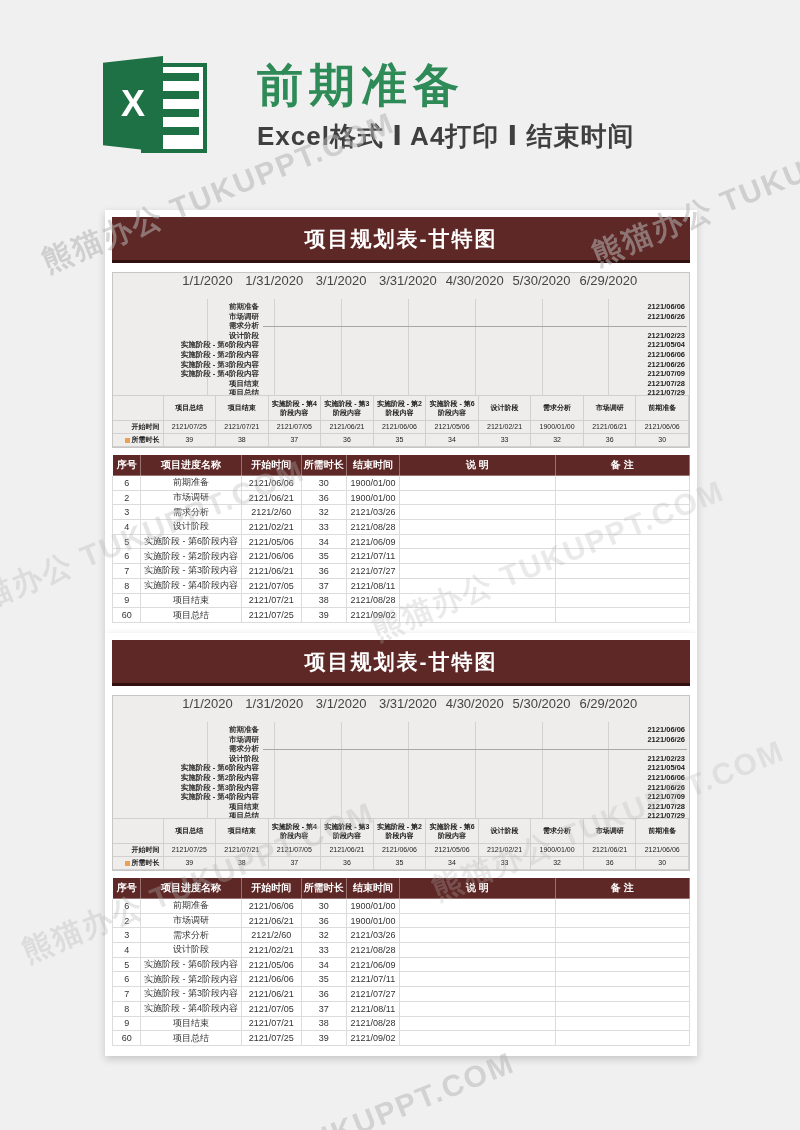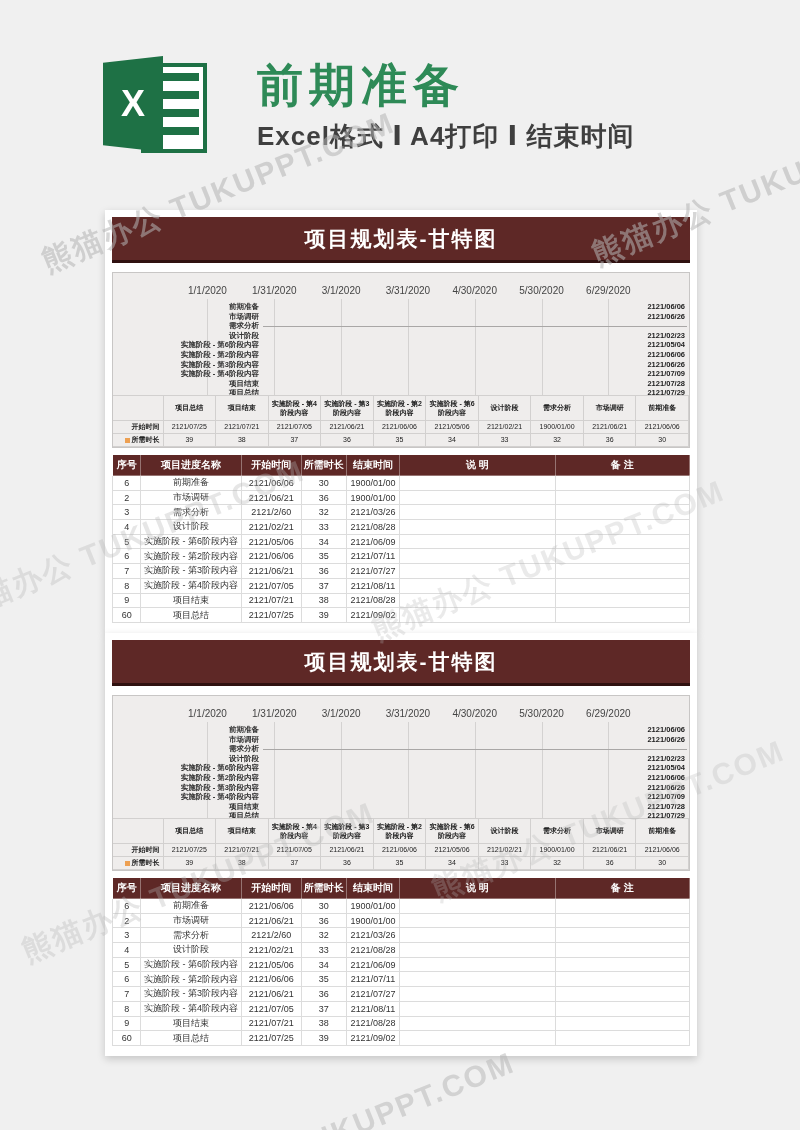--- a/index.html
+++ b/index.html
@@ -23,21 +23,21 @@
   .wm{position:absolute;font-size:30px;font-weight:bold;letter-spacing:2px;color:#b5b5b5;
       transform:rotate(-22deg);white-space:nowrap;z-index:6;pointer-events:none;}
   
   .panel{position:absolute;left:105px;width:592px;background:#fff;box-sizing:border-box;
          padding:7px 7px 10px 7px;box-shadow:0 3px 8px rgba(0,0,0,0.18);z-index:2;}
   .panel-titlebar{height:43px;background:#5e2826;border-bottom:3px solid #301110;
                   display:flex;align-items:center;justify-content:center;}
   .panel-titlebar span{color:#fff;font-size:21px;font-weight:bold;letter-spacing:2px;}
   .chart{position:relative;margin-top:9px;height:176px;background:#efedec;
          border:1px solid #c8c6c5;box-sizing:border-box;}
-  .axis-date{position:absolute;top:12px;transform:translateX(-50%);font-size:10px;color:#444;}
+  .axis-date{position:absolute;top:0;transform:translateX(-50%);font-size:13px;color:#444;}
   .gridline{position:absolute;top:26px;height:98px;width:1px;background:#d4d2d1;}
   .cat-label{position:absolute;left:0;width:146px;height:9.6px;line-height:9.6px;
              text-align:right;font-size:7.5px;font-weight:bold;color:#333;white-space:nowrap;}
   .right-date{position:absolute;right:4px;height:9.6px;line-height:9.6px;font-size:7.5px;
               font-weight:bold;color:#222;white-space:nowrap;}
   .row3-line{position:absolute;left:150px;right:2px;height:1px;background:#a9a7a6;}
   .summary{position:absolute;left:0;right:0;bottom:0;border-collapse:collapse;width:100%;
            table-layout:fixed;background:#efedec;}
   .summary td{border:1px solid #d2d0cf;text-align:center;font-size:7px;color:#222;
               padding:0;line-height:1.3;overflow:hidden;}

